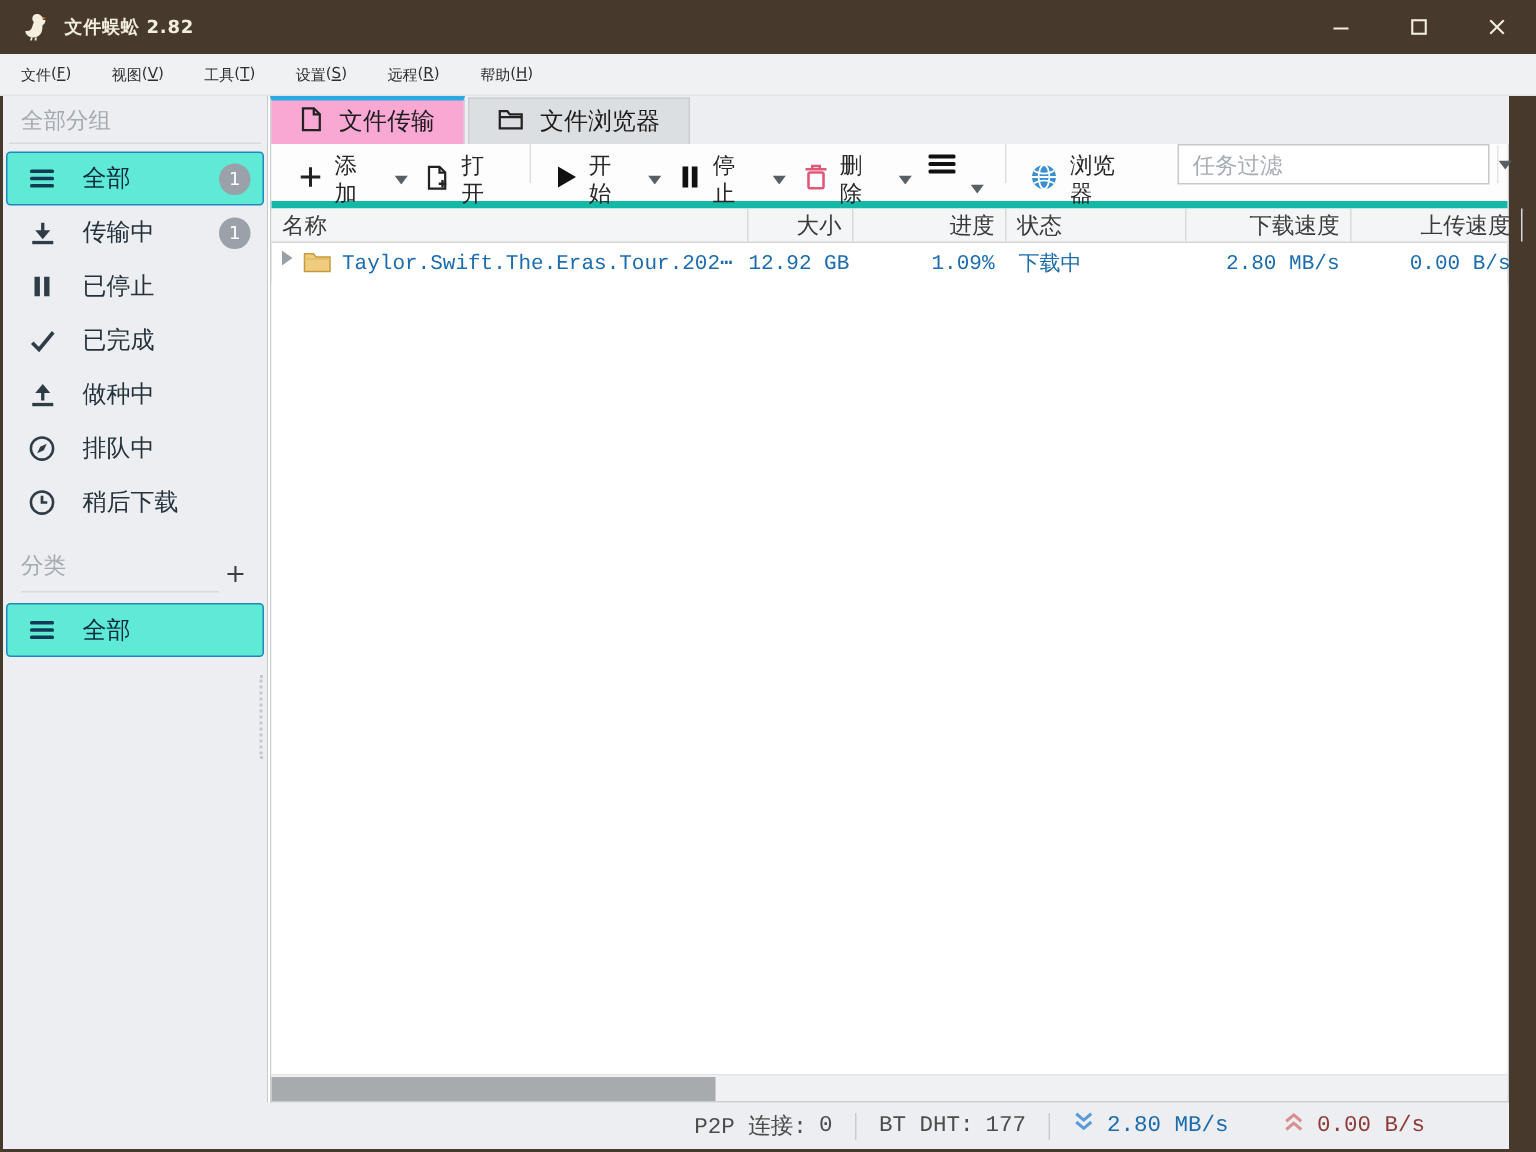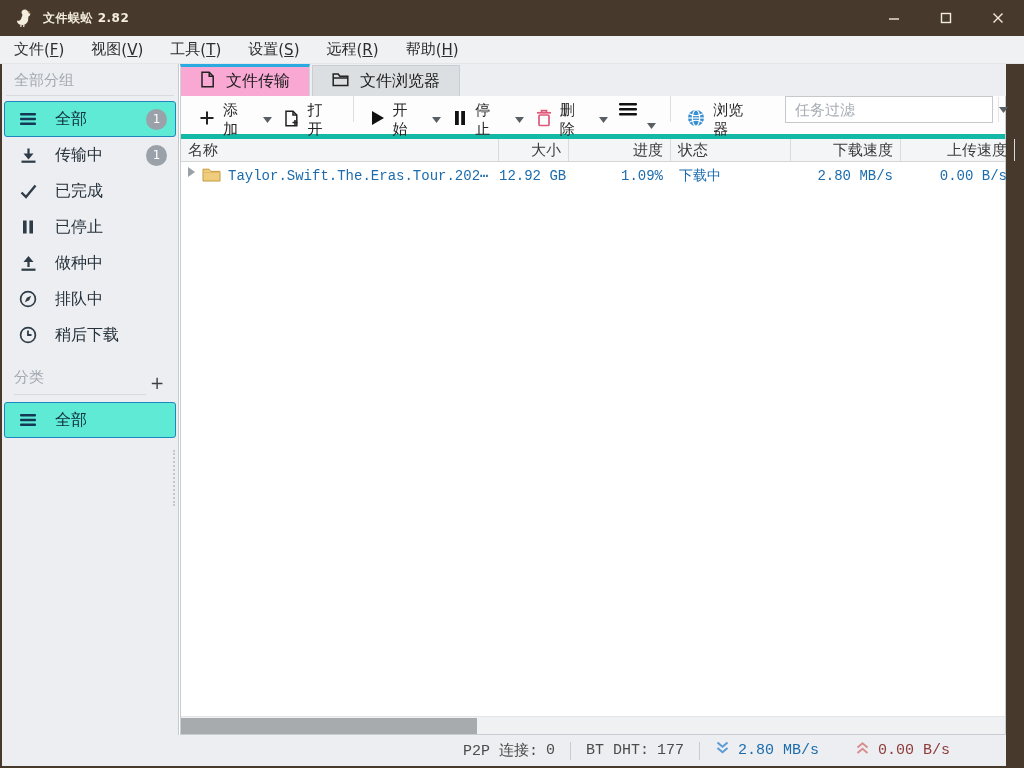--- a/index.html
+++ b/index.html
@@ -10,21 +10,21 @@
 
   
   .titlebar { height:36px; flex:none; display:flex; align-items:center; padding-left:12px; color:#f3edde; }
   .app-icon { display:flex; align-items:center; }
   .title-text { margin-left:9px; font-size:12px; font-weight:bold; letter-spacing:.5px; }
   .win-controls { margin-left:auto; display:flex; height:100%; }
   .win-btn { width:52px; height:100%; display:flex; align-items:center; justify-content:center; cursor:default; }
 
   
   .menubar { height:28px; flex:none; background:#f0f1f3; border-bottom:1px solid #e4e6e8; display:flex; align-items:center; padding-left:14px; gap:27px; color:#2e2e2e; }
-  .menu-item { display:flex; align-items:center; font-size:15px; }
+  .menu-item { display:flex; align-items:center; font-size:10px; }
   .menu-item u { text-decoration:underline; }
 
   
   .app-body { flex:1; display:flex; flex-direction:column; margin:0 18px 2px 2px; background:#eceef1; min-height:0; }
   .content-row { flex:1; display:flex; min-height:0; }
 
   
   .sidebar { width:176px; flex:none; position:relative; padding-top:3px; }
   .group-label { height:27px; line-height:27px; padding-left:12px; color:#a4aab1; font-size:15px; }
   .side-divider { border-top:1px solid #d8dbde; margin:1px 4px 5px 4px; }
@@ -192,37 +192,37 @@
                   <rect x="1.5" y="13.6" width="14" height="2.2" stroke="none"></rect>
                 </g>
               </svg>
           </span>
           <span>传输中</span>
           <span class="badge">1</span>
         </div>
 
         <div class="nav-item">
           <span class="nav-icon">
-            <svg width="17" height="15" viewBox="0 0 17 15">
-                <polyline points="1.5,8.5 6,13 15.5,1.5" fill="none" stroke="currentColor" stroke-width="2.4"></polyline>
-              </svg>
-          </span>
-          <span>已完成</span>
-        </div>
-
-        <div class="nav-item">
-          <span class="nav-icon">
             <svg width="14" height="16" viewBox="0 0 14 16">
                 <g fill="currentColor">
                   <rect x="2" y="1.5" width="3.6" height="13"></rect>
                   <rect x="8.4" y="1.5" width="3.6" height="13"></rect>
                 </g>
               </svg>
           </span>
           <span>已停止</span>
+        </div>
+
+        <div class="nav-item">
+          <span class="nav-icon">
+            <svg width="17" height="15" viewBox="0 0 17 15">
+                <polyline points="1.5,8.5 6,13 15.5,1.5" fill="none" stroke="currentColor" stroke-width="2.4"></polyline>
+              </svg>
+          </span>
+          <span>已完成</span>
         </div>
 
         <div class="nav-item">
           <span class="nav-icon">
             <svg width="17" height="17" viewBox="0 0 17 17">
                 <g stroke="currentColor" fill="currentColor">
                   <line x1="8.5" y1="6" x2="8.5" y2="12" stroke-width="2.2"></line>
                   <polygon points="3.5,7 13.5,7 8.5,1" stroke="none"></polygon>
                   <rect x="1.5" y="13.6" width="14" height="2.2" stroke="none"></rect>
                 </g>

